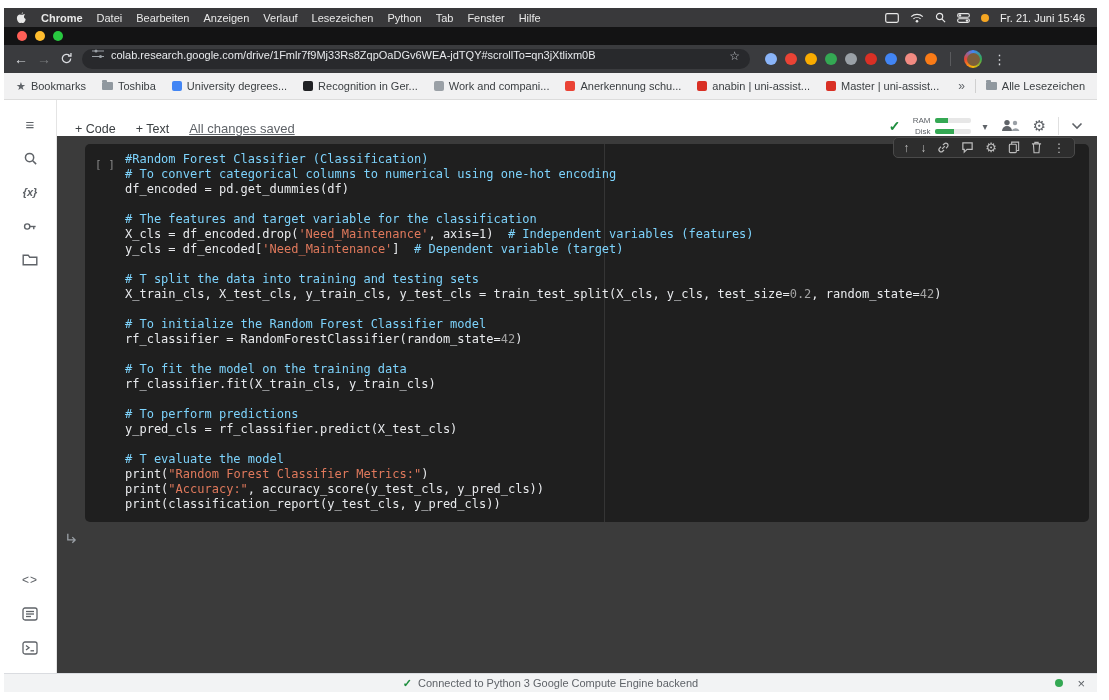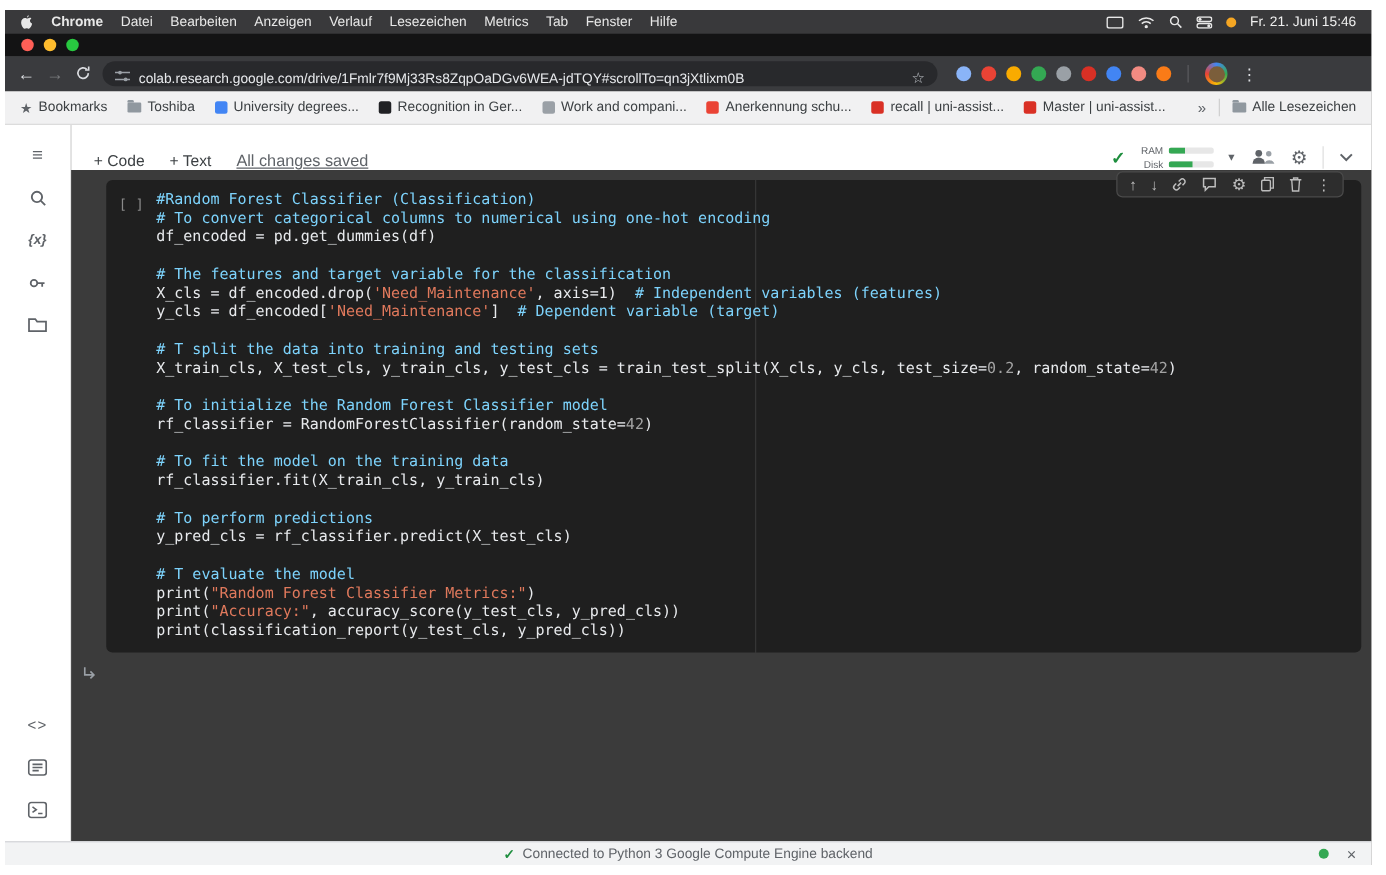--- a/index.html
+++ b/index.html
@@ -18,21 +18,21 @@
   .clock{font-size:11px;color:#f0f0f0;}
 
   
   .titlebar{height:18px;flex:0 0 auto;background:#131314;display:flex;align-items:center;padding-left:13px;gap:8px;}
   .tl{width:10px;height:10px;border-radius:50%;}
   .tl.red{background:#ff5f57}.tl.yellow{background:#febc2e}.tl.green{background:#28c840}
 
   .addressbar{height:28px;flex:0 0 auto;background:#3a3b3e;display:flex;align-items:center;padding:0 10px;gap:9px;color:#cfd1d4;}
   .nav-btn{font-size:14px;line-height:1;color:#dadce0;}
   .nav-btn.dim{color:#77797c;}
-  .url-pill{width:648px;height:20px;background:#28292c;border-radius:11px;display:flex;align-items:flex-end;
+  .url-pill{width:648px;height:20px;background:#28292c;border-radius:11px;display:flex;align-items:flex-start;
     padding:0 10px;gap:7px;font-size:11px;color:#e8eaed;overflow:hidden;}
   .url-text{white-space:nowrap;overflow:hidden;text-overflow:ellipsis;flex:1;}
   .url-star{font-size:12px;color:#bdc1c6;}
   .ext-row{display:flex;align-items:center;gap:8px;margin-left:6px;}
   .ext-dot{width:12px;height:12px;border-radius:50%;display:inline-block;}
   .bar-sep{width:1px;height:14px;background:#5a5b5e;margin:0 4px;}
   .avatar{width:18px;height:18px;border-radius:50%;
     background:conic-gradient(#4285f4,#34a853,#fbbc04,#ea4335,#4285f4);position:relative;}
   .avatar::after{content:"";position:absolute;inset:2.5px;border-radius:50%;background:#7b5e3b;}
   .kebab{font-size:13px;color:#dadce0;padding:0 2px;}
@@ -119,21 +119,21 @@
           <path fill="#e8e8e8" d="M7.6 1.2c.1.8-.5 1.9-1.4 2-.1-.9.6-1.9 1.4-2z"></path>
         </svg>
     </span>
     <span style="display:flex;gap:14px;">
         <span class="menu-item strong">Chrome</span>
         <span class="menu-item">Datei</span>
         <span class="menu-item">Bearbeiten</span>
         <span class="menu-item">Anzeigen</span>
         <span class="menu-item">Verlauf</span>
         <span class="menu-item">Lesezeichen</span>
-        <span class="menu-item">Metrics</span>
+        <span class="menu-item">Python</span>
         <span class="menu-item">Tab</span>
         <span class="menu-item">Fenster</span>
         <span class="menu-item">Hilfe</span>
       </span>
     <span class="menu-right">
       <span class="mb-icon">
         <svg width="14" height="10" viewBox="0 0 14 10">
             <rect x="0.7" y="0.7" width="12.6" height="8.6" rx="1.5" fill="none" stroke="#e8e8e8" stroke-width="1.2"></rect>
           </svg>
       </span>
@@ -227,21 +227,21 @@
         <span class="bm-item">
           <span class="bm-fav" style="background: rgb(154, 160, 166);"></span>
           <span>Work and compani...</span>
         </span>
         <span class="bm-item">
           <span class="bm-fav" style="background: rgb(234, 67, 53);"></span>
           <span>Anerkennung schu...</span>
         </span>
         <span class="bm-item">
           <span class="bm-fav" style="background: rgb(217, 48, 37);"></span>
-          <span>recall | uni-assist...</span>
+          <span>anabin | uni-assist...</span>
         </span>
         <span class="bm-item">
           <span class="bm-fav" style="background: rgb(217, 48, 37);"></span>
           <span>Master | uni-assist...</span>
         </span>
       </span>
     <span class="bm-right">
       <span class="bm-chev">»</span>
       <span class="bm-vsep"></span>
       <span class="bm-item">

